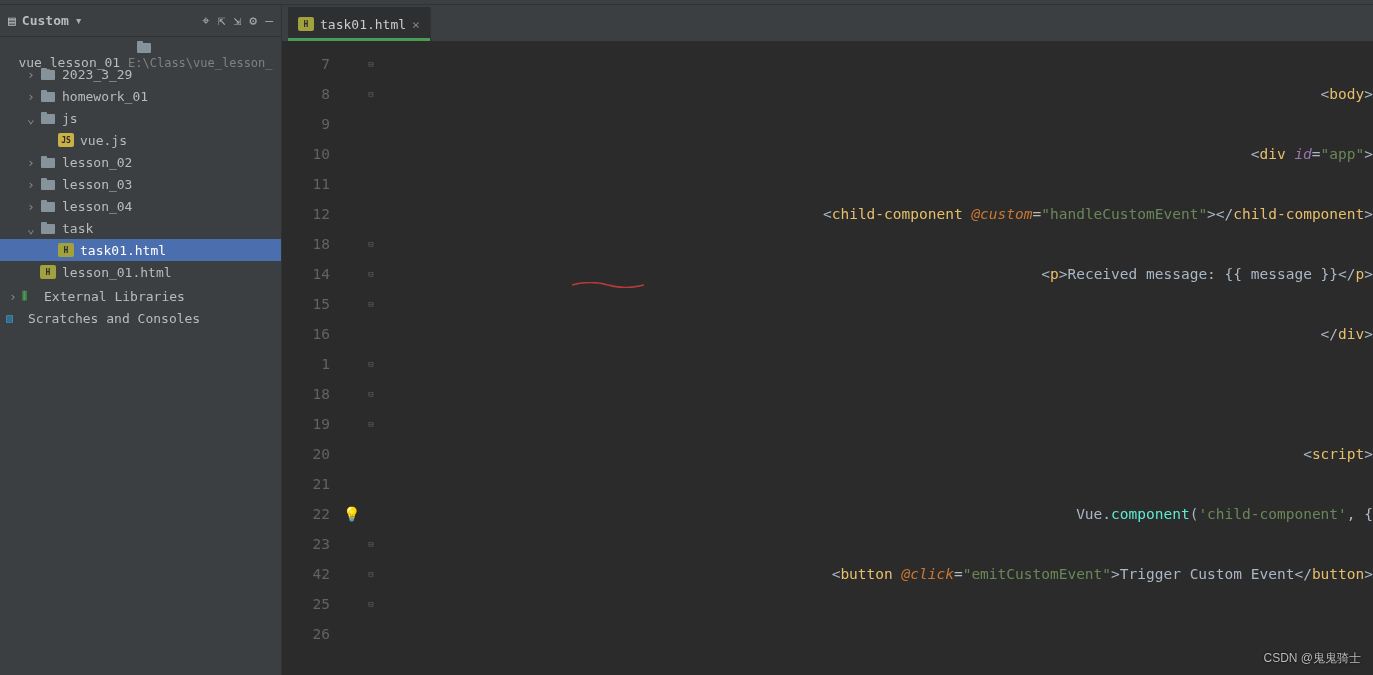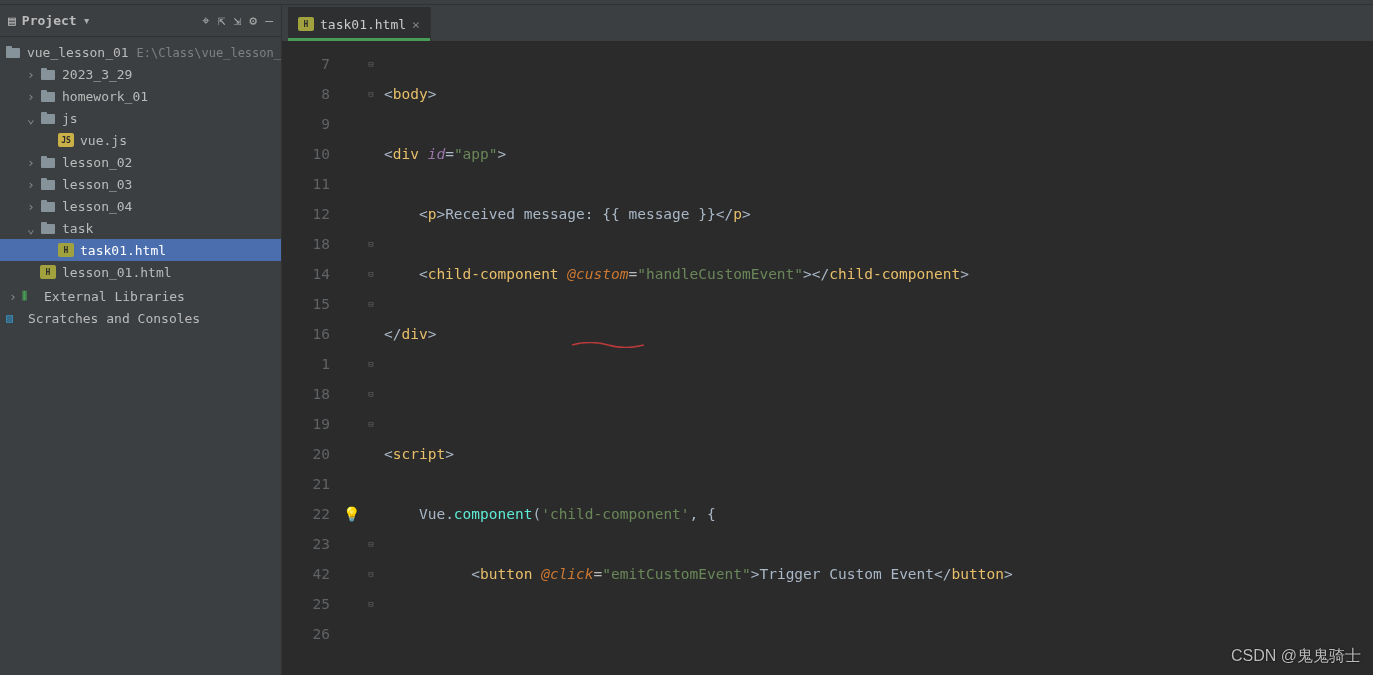--- a/index.html
+++ b/index.html
@@ -34,61 +34,61 @@
 .tab .close{ color:#888; cursor:pointer;}
 
 .code-wrap{ flex:1; display:flex; overflow:hidden; font-family:"JetBrains Mono","Consolas","Courier New",monospace; font-size:14.5px;}
 .gutter{ width:60px; text-align:right; padding:8px 12px 8px 0; color:#606366; background:#2b2b2b; line-height:30px; user-select:none;}
 .gutter div{ height:30px; }
 .fold-col{ width:18px; padding-top:8px; line-height:30px; color:#606366;}
 .fold-col div{ height:30px; text-align:center;}
 .mark-col{ width:20px; padding-top:8px; line-height:30px;}
 .mark-col div{ height:30px; display:flex; align-items:center; justify-content:center;}
 .bulb{ color:#f0a732; font-size:14px;}
-.code{ flex:1; padding:8px 0 8px 4px; line-height:30px; white-space:pre; position:relative;}
+.code{ flex:1; padding:8px 0 8px 4px; line-height:30px; white-space:pre; position:relative;text-align:right;}
 .code-line{ height:30px; position:relative;}
 
 .c-tag{ color:#e8bf6a;}
 .c-attr{ color:#9876aa; font-style:italic;}
 .c-attr-n{ color:#bababa;}
 .c-str{ color:#6a8759;}
 .c-fn{ color:#5eead4;}
 .c-id{ color:#a9b7c6;}
 .c-op,.c-punct{ color:#a9b7c6;}
 .c-text{ color:#a9b7c6;}
 .c-gold{ color:#cc7832; font-style:italic;}
 
 .underline-red{ position:absolute; height:5px; pointer-events:none;}
 .underline-red svg{ display:block; }
 
-.watermark{ position:absolute; right:12px; bottom:8px; color:#bcbcbc; font-size:16px; text-shadow:0 0 2px #000; font-family:"Microsoft YaHei",sans-serif;}
+.watermark{ position:absolute; right:12px; bottom:8px; color:#bcbcbc; font-size:12px; text-shadow:0 0 2px #000; font-family:"Microsoft YaHei",sans-serif;}
 </style>
 </head>
 <body>
 
 <div class="topbar"></div>
 
 <div class="main">
   <div class="sidebar">
     <div class="project-header">
       <div class="title">
         <span>▤</span>
-        <span>Project</span>
+        <span>Custom</span>
         <span style="color:#adadad;">▾</span>
       </div>
       <div class="toolbar">
         <span>⌖</span>
         <span>⇱</span>
         <span>⇲</span>
         <span>⚙</span>
         <span>—</span>
       </div>
     </div>
     <div class="tree">
-      <div class="tree-row" style="padding-left:6px;">
+      <div class="tree-row" style="padding-left:6px;flex-direction:column;">
         <span class="folder-icon">
             <svg width="14" height="12">
               <rect width="14" height="10" y="2" fill="#87939a" rx="1"></rect>
               <rect width="6" height="3" fill="#87939a" rx="1"></rect>
             </svg>
           </span>
         <span class="tree-label"><span>vue_lesson_01</span> <span class="dim">E:\Class\vue_lesson_</span></span>
       </div>
       <div id="tree-body">
           <div class="tree-row" style="padding-left: 24px;">
@@ -262,28 +262,28 @@
           <div style="color: rgb(96, 99, 102); font-size: 9px;"></div>
           <div style="color: rgb(96, 99, 102); font-size: 9px;"></div>
           <div style="color: rgb(96, 99, 102); font-size: 9px;">⊟</div>
           <div style="color: rgb(96, 99, 102); font-size: 9px;">⊟</div>
           <div style="color: rgb(96, 99, 102); font-size: 9px;">⊟</div>
           <div style="color: rgb(96, 99, 102); font-size: 9px;"></div>
         </div>
       <div class="code">
 <div class="code-line"><span class="c-punct">&lt;</span><span class="c-tag">body</span><span class="c-punct">&gt;</span></div>
 <div class="code-line"><span class="c-punct">&lt;</span><span class="c-tag">div</span> <span class="c-attr">id</span><span class="c-punct">=</span><span class="c-str">"<span>app</span>"</span><span class="c-punct">&gt;</span></div>
-<div class="code-line">    <span class="c-punct">&lt;</span><span class="c-tag">p</span><span class="c-punct">&gt;</span><span class="c-text">Received message:</span><span class="c-text"> {{ message }}</span><span class="c-punct">&lt;/</span><span class="c-tag">p</span><span class="c-punct">&gt;</span></div>
 <div class="code-line">    <span class="c-punct">&lt;</span><span class="c-tag">child-component</span> <span class="c-gold">@custom</span><span class="c-attr-n">=</span><span class="c-str">"<span>handleCustomEvent</span>"</span><span class="c-punct">&gt;&lt;/</span><span class="c-tag">child-component</span><span class="c-punct">&gt;</span>
   <div class="underline-red" style="left:188px;top:23px;width:72px;">
     <svg width="72" height="6">
                 <path d="M0 3 Q 18 -2 36 3 T 72 3" stroke="#b93a3a" stroke-width="1.6" fill="none"></path>
               </svg>
   </div>
 </div>
+<div class="code-line">    <span class="c-punct">&lt;</span><span class="c-tag">p</span><span class="c-punct">&gt;</span><span class="c-text">Received message:</span><span class="c-text"> {{ message }}</span><span class="c-punct">&lt;/</span><span class="c-tag">p</span><span class="c-punct">&gt;</span></div>
 <div class="code-line"><span class="c-punct">&lt;/</span><span class="c-tag">div</span><span class="c-punct">&gt;</span></div>
 <div class="code-line"></div>
 <div class="code-line"><span class="c-punct">&lt;</span><span class="c-tag">script</span><span class="c-punct">&gt;</span></div>
 <div class="code-line">    <span class="c-id">Vue</span><span class="c-punct">.</span><span class="c-fn">component</span><span class="c-punct">(</span><span class="c-str">'child-component'</span><span class="c-punct">, {</span></div>
 <div class="code-line">          <span class="c-punct">&lt;</span><span class="c-tag">button</span> <span class="c-gold">@click</span><span class="c-attr-n">=</span><span class="c-str">"<span>emitCustomEvent</span>"</span><span class="c-punct">&gt;</span><span class="c-text">Trigger Custom Event</span><span class="c-punct">&lt;/</span><span class="c-tag">button</span><span class="c-punct">&gt;</span></div>
 
 
 
 
 

